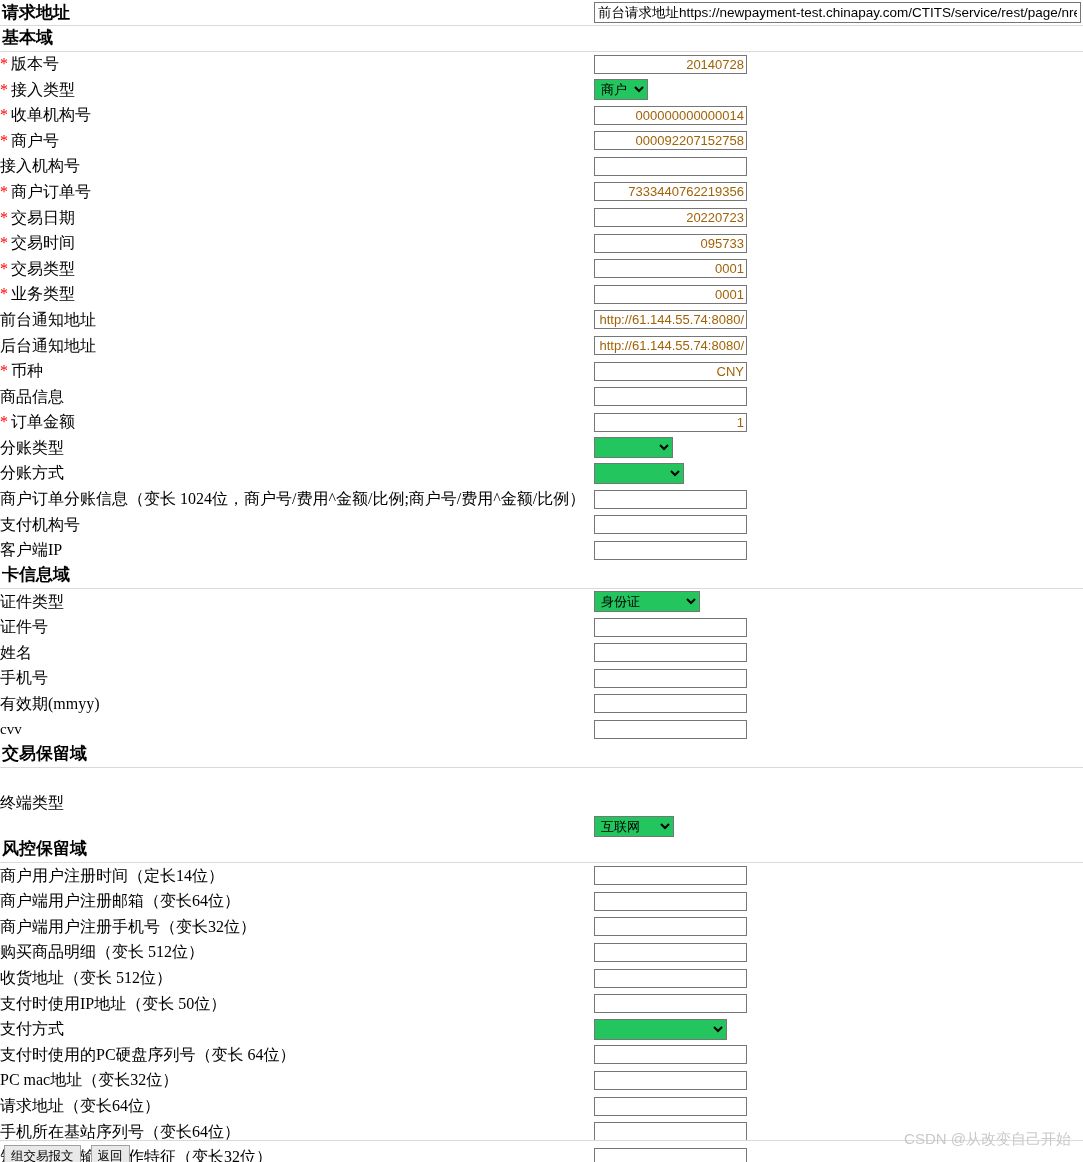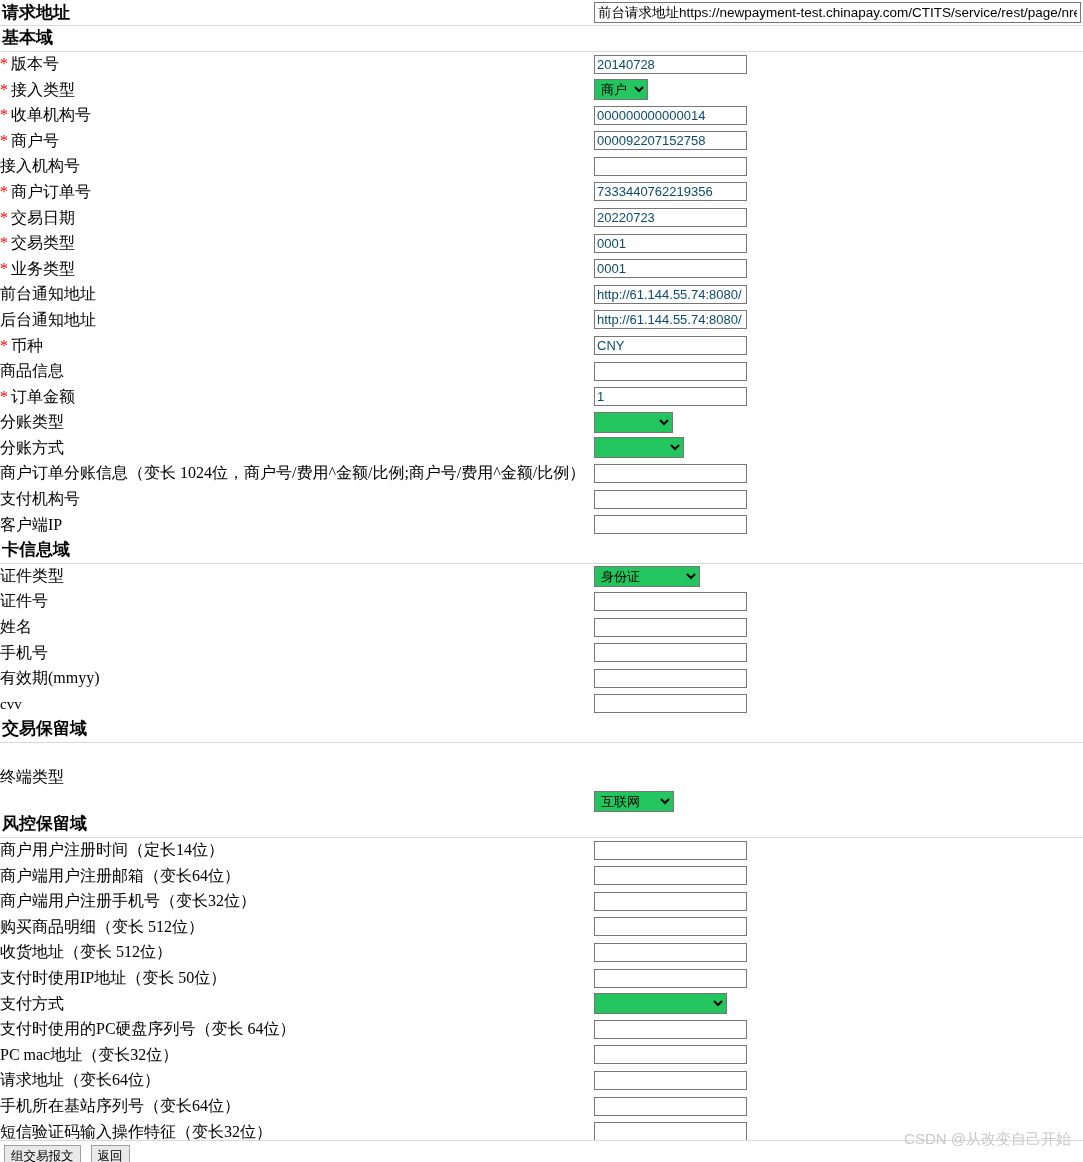--- a/index.html
+++ b/index.html
@@ -61,22 +61,23 @@
   .addr-row td { border-bottom: 1px solid #d9d9d9; }
 
   input.txt {
     width: 153px;
     height: 19px;
     font-size: 13px;
     font-family: "Liberation Sans", sans-serif;
     padding: 1px 2px;
     border: 1px solid #767676;
     background: #ffffff;
-    color: #0c4a6e;
+    color: #a16207;
     line-height: 17px;
+    text-align: right;
   }
   input.txt-wide {
     width: 487px;
     height: 21px;
     font-size: 13.5px;
     font-family: "Liberation Sans", sans-serif;
     padding: 1px 3px;
     border: 1px solid #767676;
   }
   select.sel {
@@ -172,20 +173,24 @@
       </tr>
       <tr>
         <td class="label-cell"><span class="req-star">*</span><span>商户订单号</span></td>
         <td class="field-cell"><input type="text" class="txt" value="7333440762219356" style=""></td>
       </tr>
       <tr>
         <td class="label-cell"><span class="req-star">*</span><span>交易日期</span></td>
         <td class="field-cell"><input type="text" class="txt" value="20220723" style=""></td>
       </tr>
       <tr>
+        <td class="label-cell"><span class="req-star">*</span><span>交易时间</span></td>
+        <td class="field-cell"><input type="text" class="txt" value="095733" style=""></td>
+      </tr>
+      <tr>
         <td class="label-cell"><span class="req-star">*</span><span>交易类型</span></td>
         <td class="field-cell"><input type="text" class="txt" value="0001" style=""></td>
       </tr>
       <tr>
         <td class="label-cell"><span class="req-star">*</span><span>业务类型</span></td>
         <td class="field-cell"><input type="text" class="txt" value="0001" style=""></td>
       </tr>
       <tr>
         <td class="label-cell"><span>前台通知地址</span></td>
         <td class="field-cell"><input type="text" class="txt" value="http://61.144.55.74:8080/" style=""></td>

